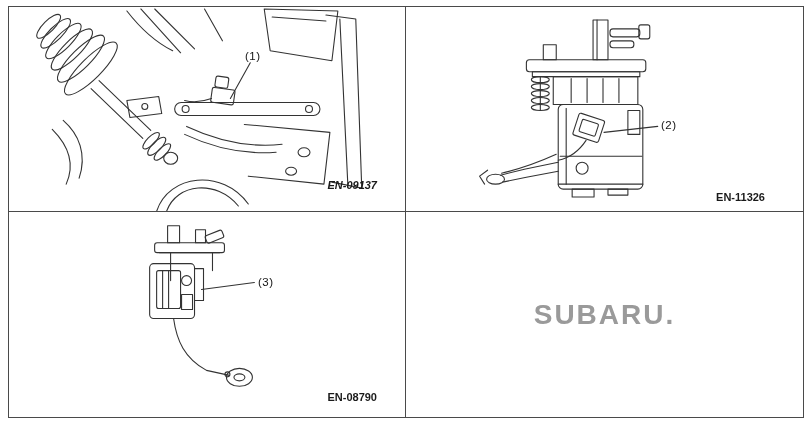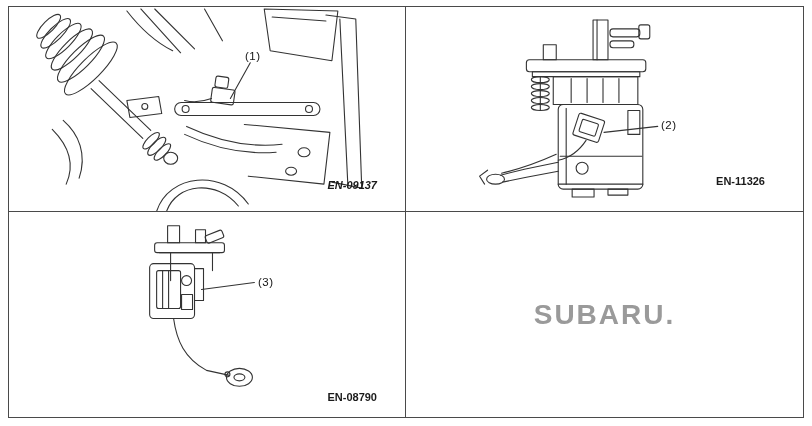--- a/index.html
+++ b/index.html
@@ -29,21 +29,21 @@
     position:absolute; font-size:11.5px; color:#141414; line-height:1;
     letter-spacing:0.5px;
   }
   .figcode {
     position:absolute; font-size:11px; font-weight:700; color:#1a1a1a; line-height:1;
   }
   .c1 { left:236px; top:44px; }
   .c2 { left:255px; top:113px; }
   .c3 { left:249px; top:65px; }
   .f1 { right:28px; bottom:20px;font-style:italic; }
-  .f2 { right:38px; bottom:24px; }
+  .f2 { right:38px; bottom:8px; }
   .f3 { right:28px; bottom:14px;padding-left:42px; }
   .watermark-wrap {
     display:flex; align-items:center; justify-content:center;
     width:100%; height:100%;
   }
   .watermark {
     font-size:28px; font-weight:700; letter-spacing:2px;
     color:#9a9a9a;
   }
 </style>

